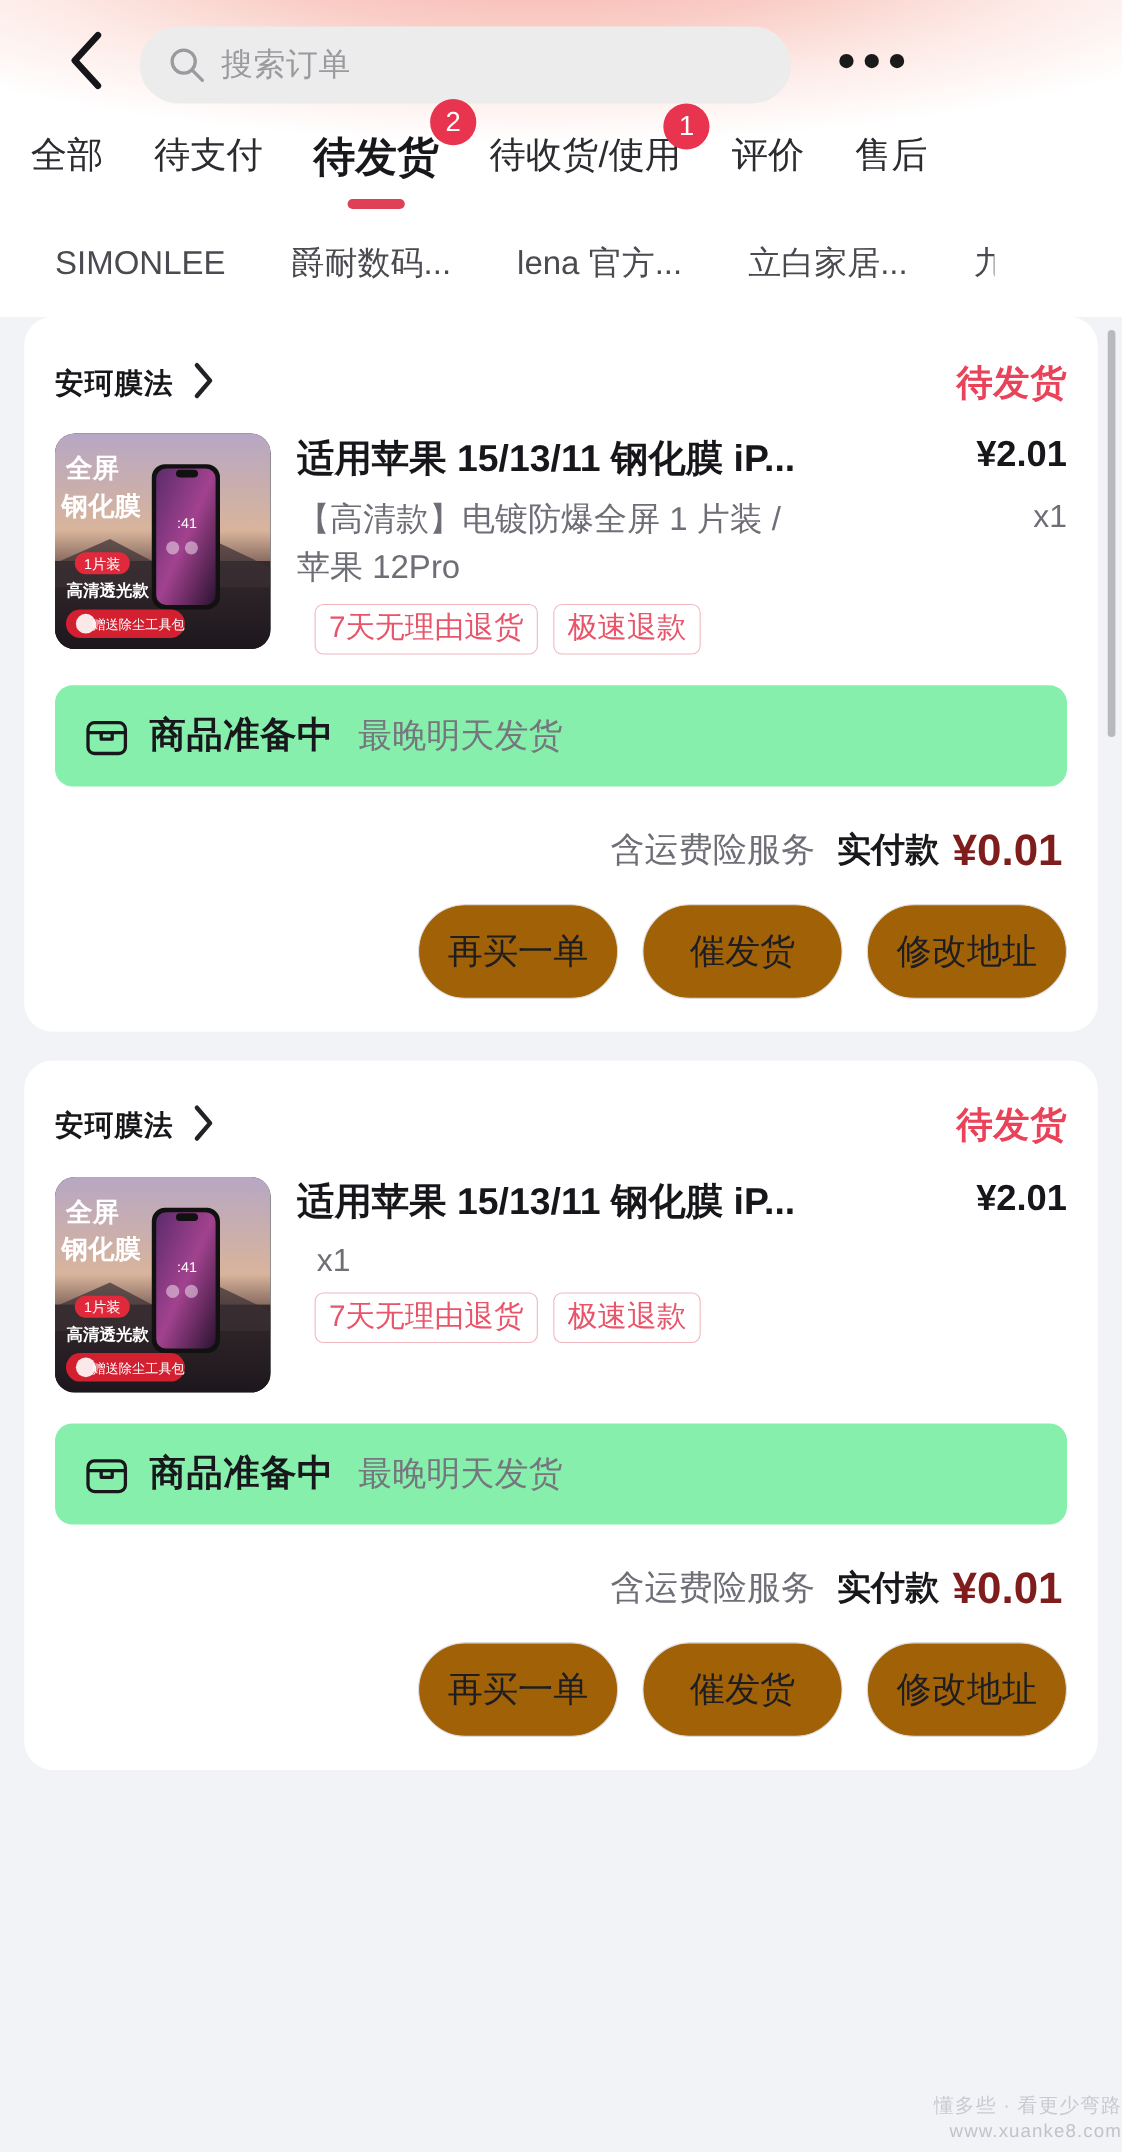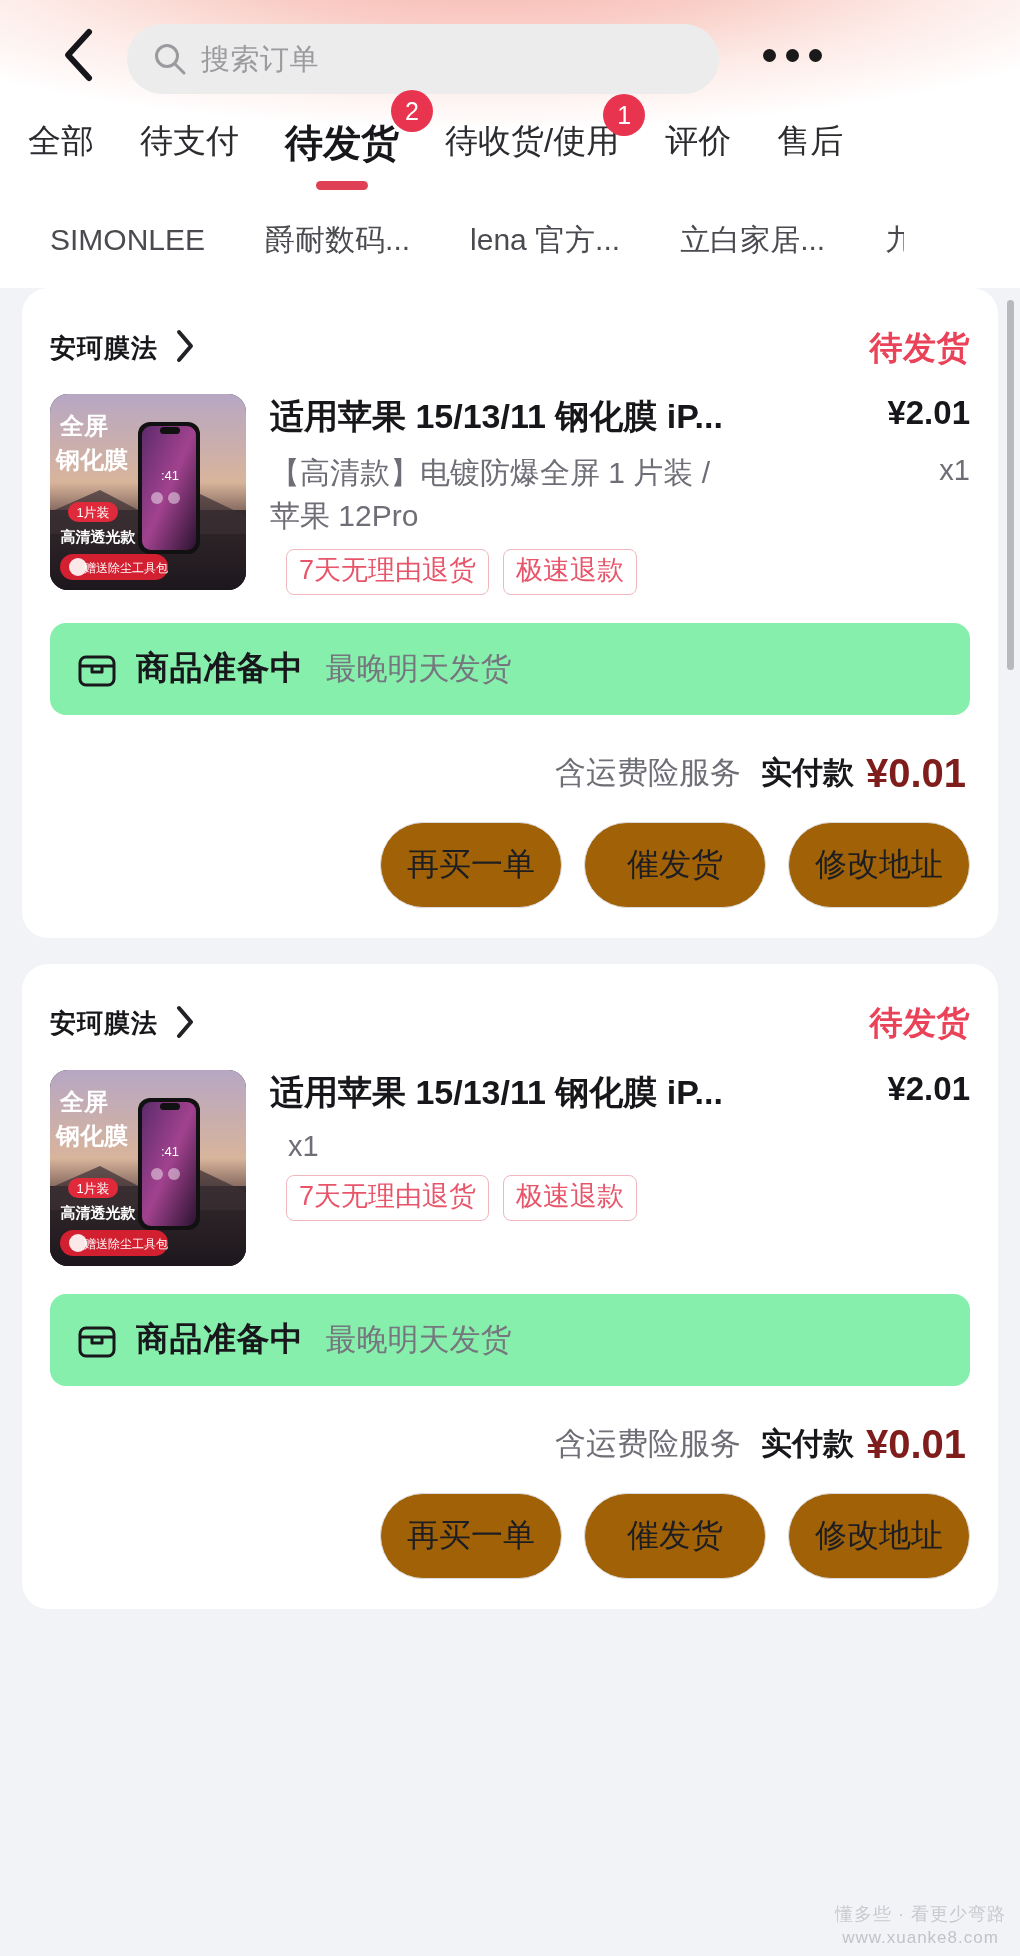--- a/index.html
+++ b/index.html
@@ -142,21 +142,21 @@
   }
 
   
   .scrollbar {
     position:absolute; right:6px; top:300px; width:7px; height:370px;
     background:#b9b9bd; border-radius:4px;
   }
 
   
   .watermark {
-    position:absolute; right:14px; bottom:8px; text-align:center;
+    position:absolute; right:0; bottom:8px; text-align:right;
     pointer-events:none;
   }
   .wm-1 { font-size:18px; color:#c9c9cf; letter-spacing:1px; }
   .wm-2 { font-size:17px; color:#c2c2c8; letter-spacing:1px; margin-top:2px; }
 </style>
 </head>
 <body>
 
 <div id="app">
 

